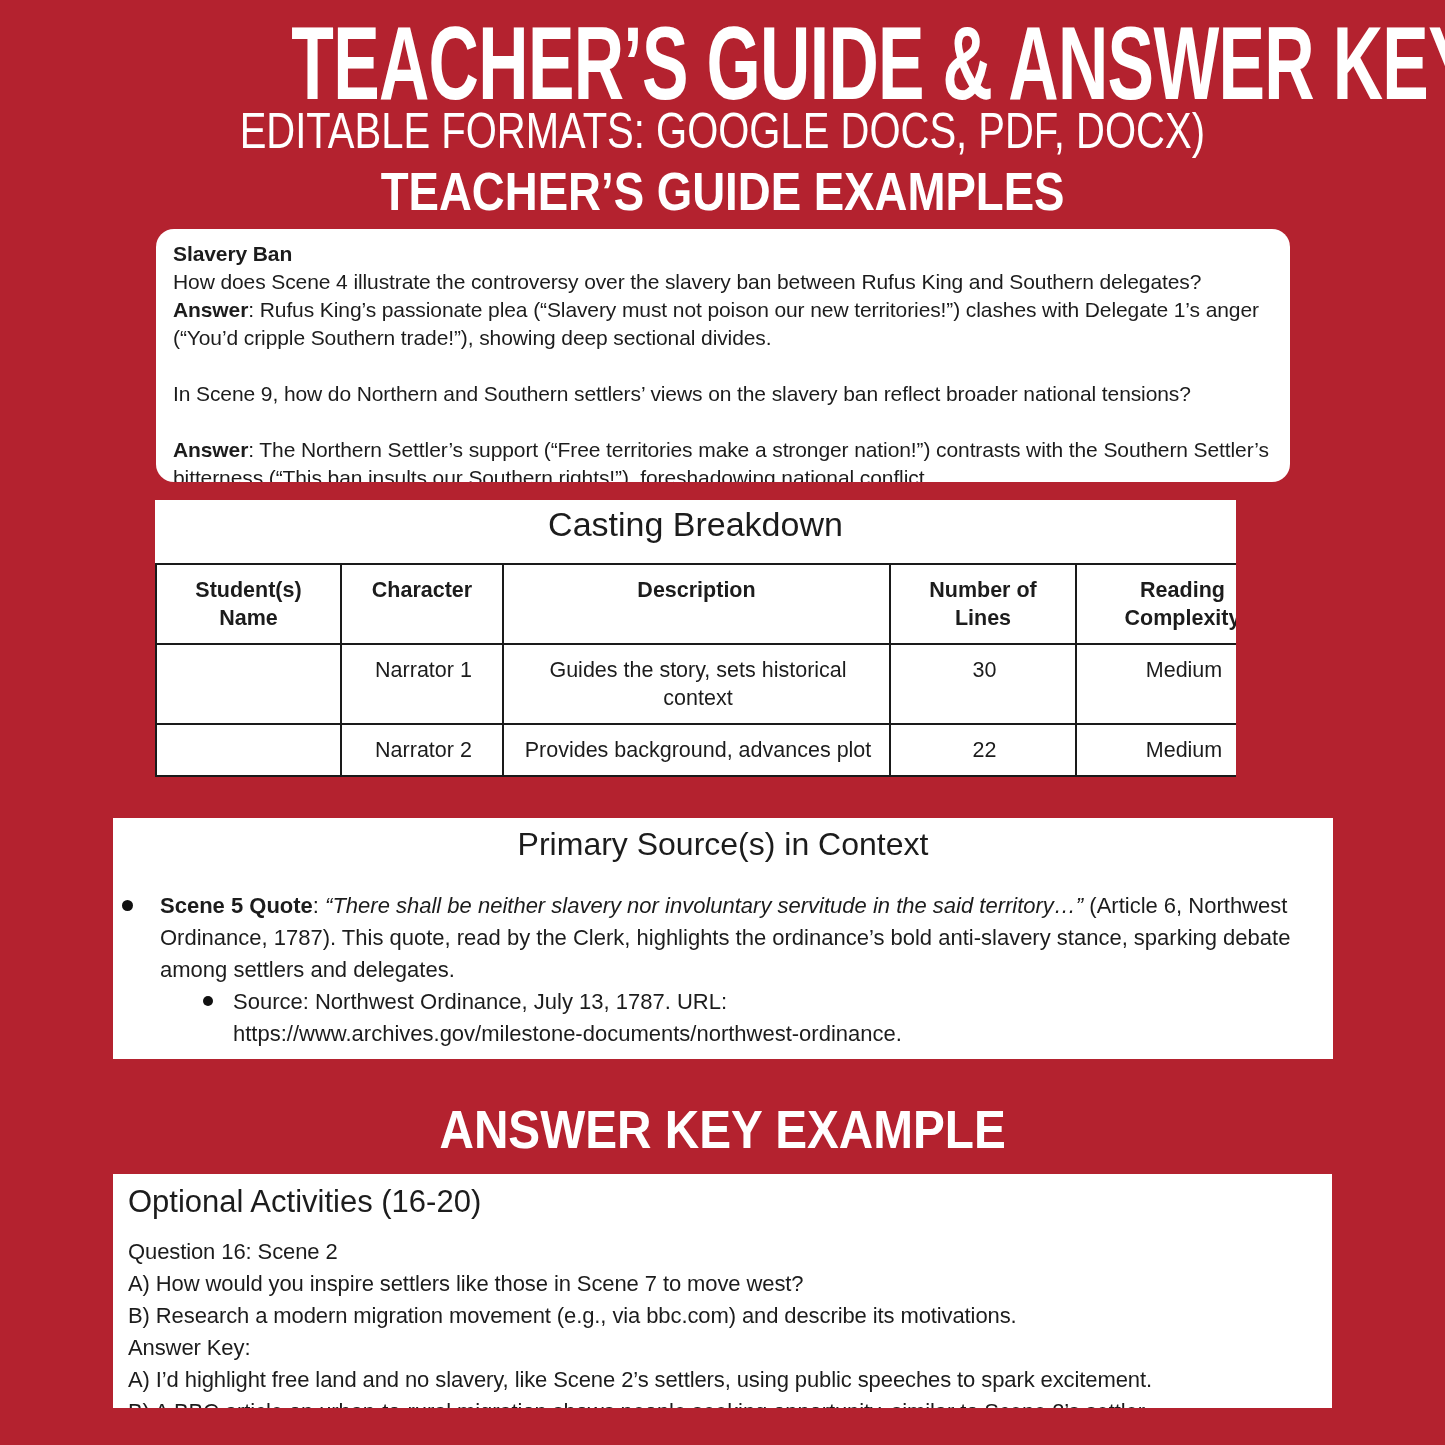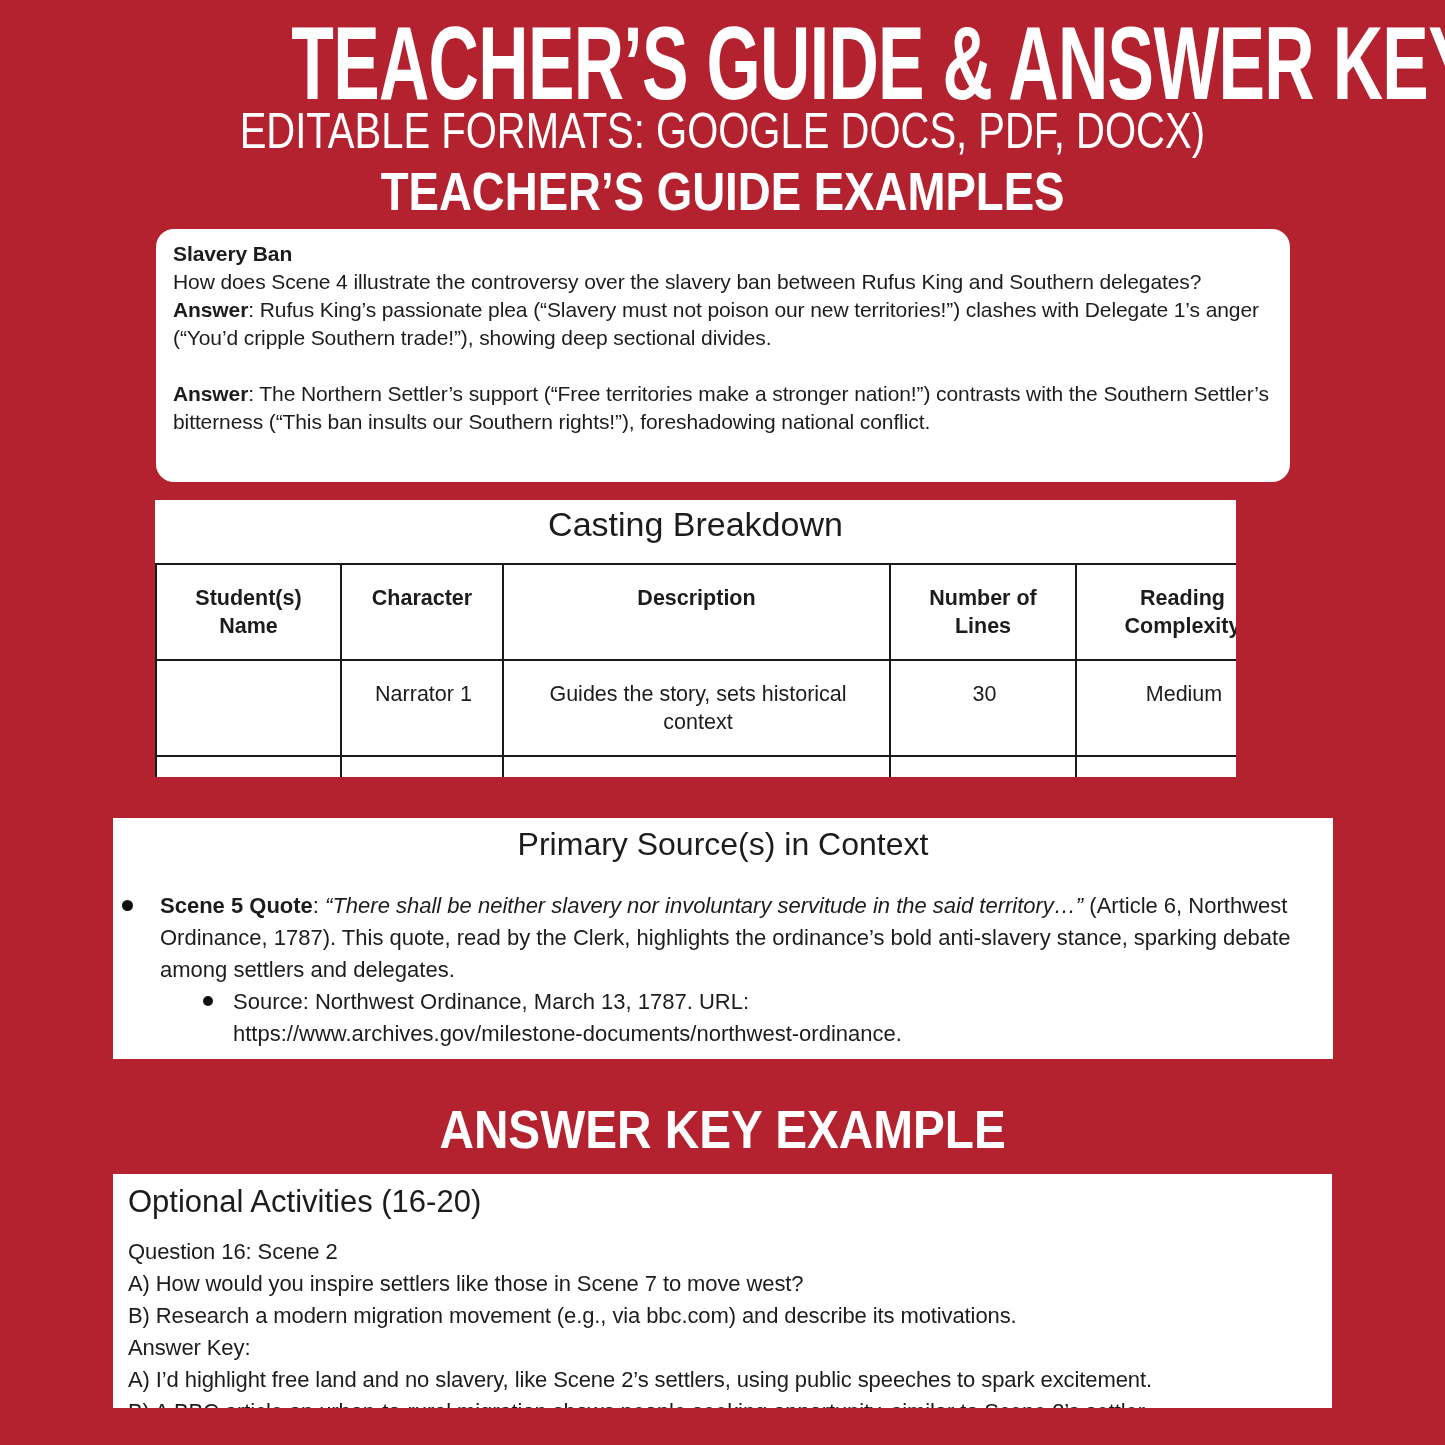--- a/index.html
+++ b/index.html
@@ -24,21 +24,21 @@
   #box-guide{left:156px;top:229px;width:1134px;height:253px;padding:11px 17px 0 17px;
              font-size:21px;line-height:28px;letter-spacing:-0.1px;border-radius:18px;}
   #box-guide p{margin:0;}
   #box-guide p.gap{margin-bottom:28px;}
   
   #box-casting{left:155px;top:500px;width:1081px;height:277px;padding:2px 0 0 0;}
   #casting-title{font-size:34px;line-height:44px;text-align:center;margin:0 0 17px 0;font-weight:normal;}
   #casting-table{border-collapse:collapse;width:1133px;margin:0 auto;table-layout:fixed;}
   #casting-table th,#casting-table td{
     border:2px solid #1a1a1a;font-size:21.5px;line-height:28px;
-    vertical-align:top;padding:19px 10px;overflow:hidden;}
+    vertical-align:top;padding:11px 10px;overflow:hidden;}
   #casting-table th{font-weight:bold;text-align:center;}
   #casting-table td{font-weight:normal;text-align:center;padding-left:13px;}
   
   #box-primary{left:113px;top:818px;width:1220px;height:241px;padding:6px 28px 0 0;}
   #primary-title{font-size:32px;line-height:40px;text-align:center;margin:0 0 26px 28px;font-weight:normal;}
   .bullet-p{position:relative;margin:0;padding-left:47px;font-size:22px;line-height:32px;}
   .dot-l1{position:absolute;left:9px;top:10px;width:11px;height:11px;border-radius:50%;background:#111;}
   .sub-bullet{position:relative;margin:0;padding-left:120px;font-size:22px;line-height:32px;}
   .dot-l2{position:absolute;left:90px;top:10px;width:10px;height:10px;border-radius:50%;background:#111;}
   
@@ -61,20 +61,21 @@
     <span class="cond">ANSWER KEY EXAMPLE</span>
   </div>
   <div class="banner" id="guide-heading">
     <span class="cond">TEACHER’S GUIDE EXAMPLES</span>
   </div>
 
   <div class="docbox" id="box-guide">
     <p><b>Slavery Ban</b></p>
     <p>How does Scene 4 illustrate the controversy over the slavery ban between Rufus King and Southern delegates?</p>
     <p class="gap"><b>Answer</b><span>: Rufus King’s passionate plea (“Slavery must not poison our new territories!”) clashes with Delegate 1’s anger (“You’d cripple Southern trade!”), showing deep sectional divides.</span></p>
+    <p class="gap">In Scene 9, how do Northern and Southern settlers’ views on the slavery ban reflect broader national tensions?</p>
     <p><b>Answer</b><span>: The Northern Settler’s support (“Free territories make a stronger nation!”) contrasts with the Southern Settler’s bitterness (“This ban insults our Southern rights!”), foreshadowing national conflict.</span></p>
   </div>
 
   <div class="docbox" id="box-casting">
     <h2 id="casting-title">Casting Breakdown</h2>
     <table id="casting-table">
       <colgroup>
           <col style="width:185px">
           <col style="width:162px">
           <col style="width:387px">
@@ -107,21 +108,21 @@
       </table>
   </div>
 
   <div class="docbox" id="box-primary">
     <h2 id="primary-title">Primary Source(s) in Context</h2>
     <p class="bullet-p">
       <span class="dot-l1"></span><b>Scene 5 Quote</b><span>: </span><i>“There shall be neither slavery nor involuntary servitude in the said territory…”</i><span> (Article 6, Northwest Ordinance, 1787). This quote, read by the Clerk, highlights the ordinance’s bold anti-slavery stance, sparking debate among settlers and delegates.</span>
     </p>
     <div class="sub-bullet">
       <span class="dot-l2"></span>
-      <div>Source: Northwest Ordinance, March 13, 1787. URL:</div>
+      <div>Source: Northwest Ordinance, July 13, 1787. URL:</div>
       <div>https://www.archives.gov/milestone-documents/northwest-ordinance.</div>
     </div>
   </div>
 
   <div class="docbox" id="box-answerkey">
     <h2 id="optional-heading">Optional Activities (16-20)</h2>
     <p class="akline">Question 16: Scene 2</p>
     <p class="akline">A) How would you inspire settlers like those in Scene 7 to move west?</p>
     <p class="akline">B) Research a modern migration movement (e.g., via bbc.com) and describe its motivations.</p>
     <p class="akline">Answer Key:</p>

